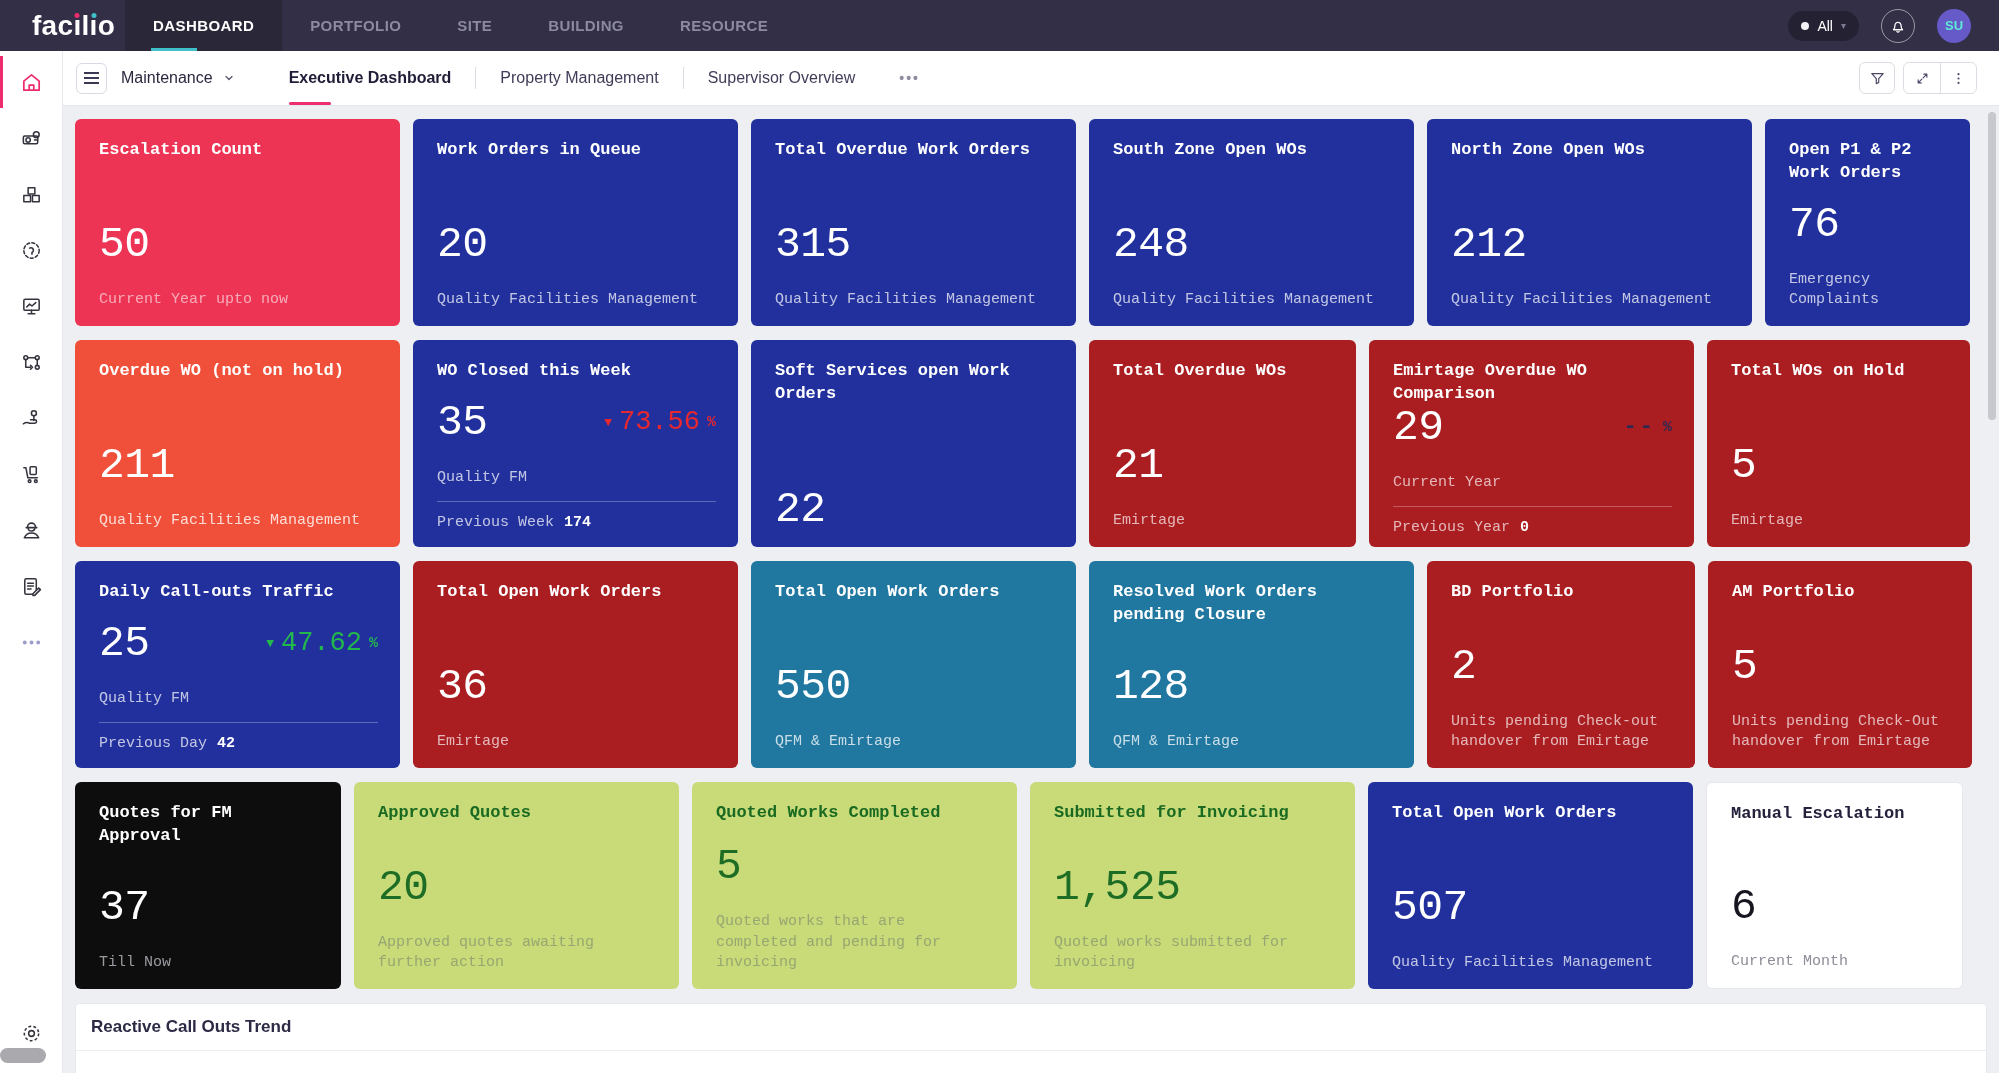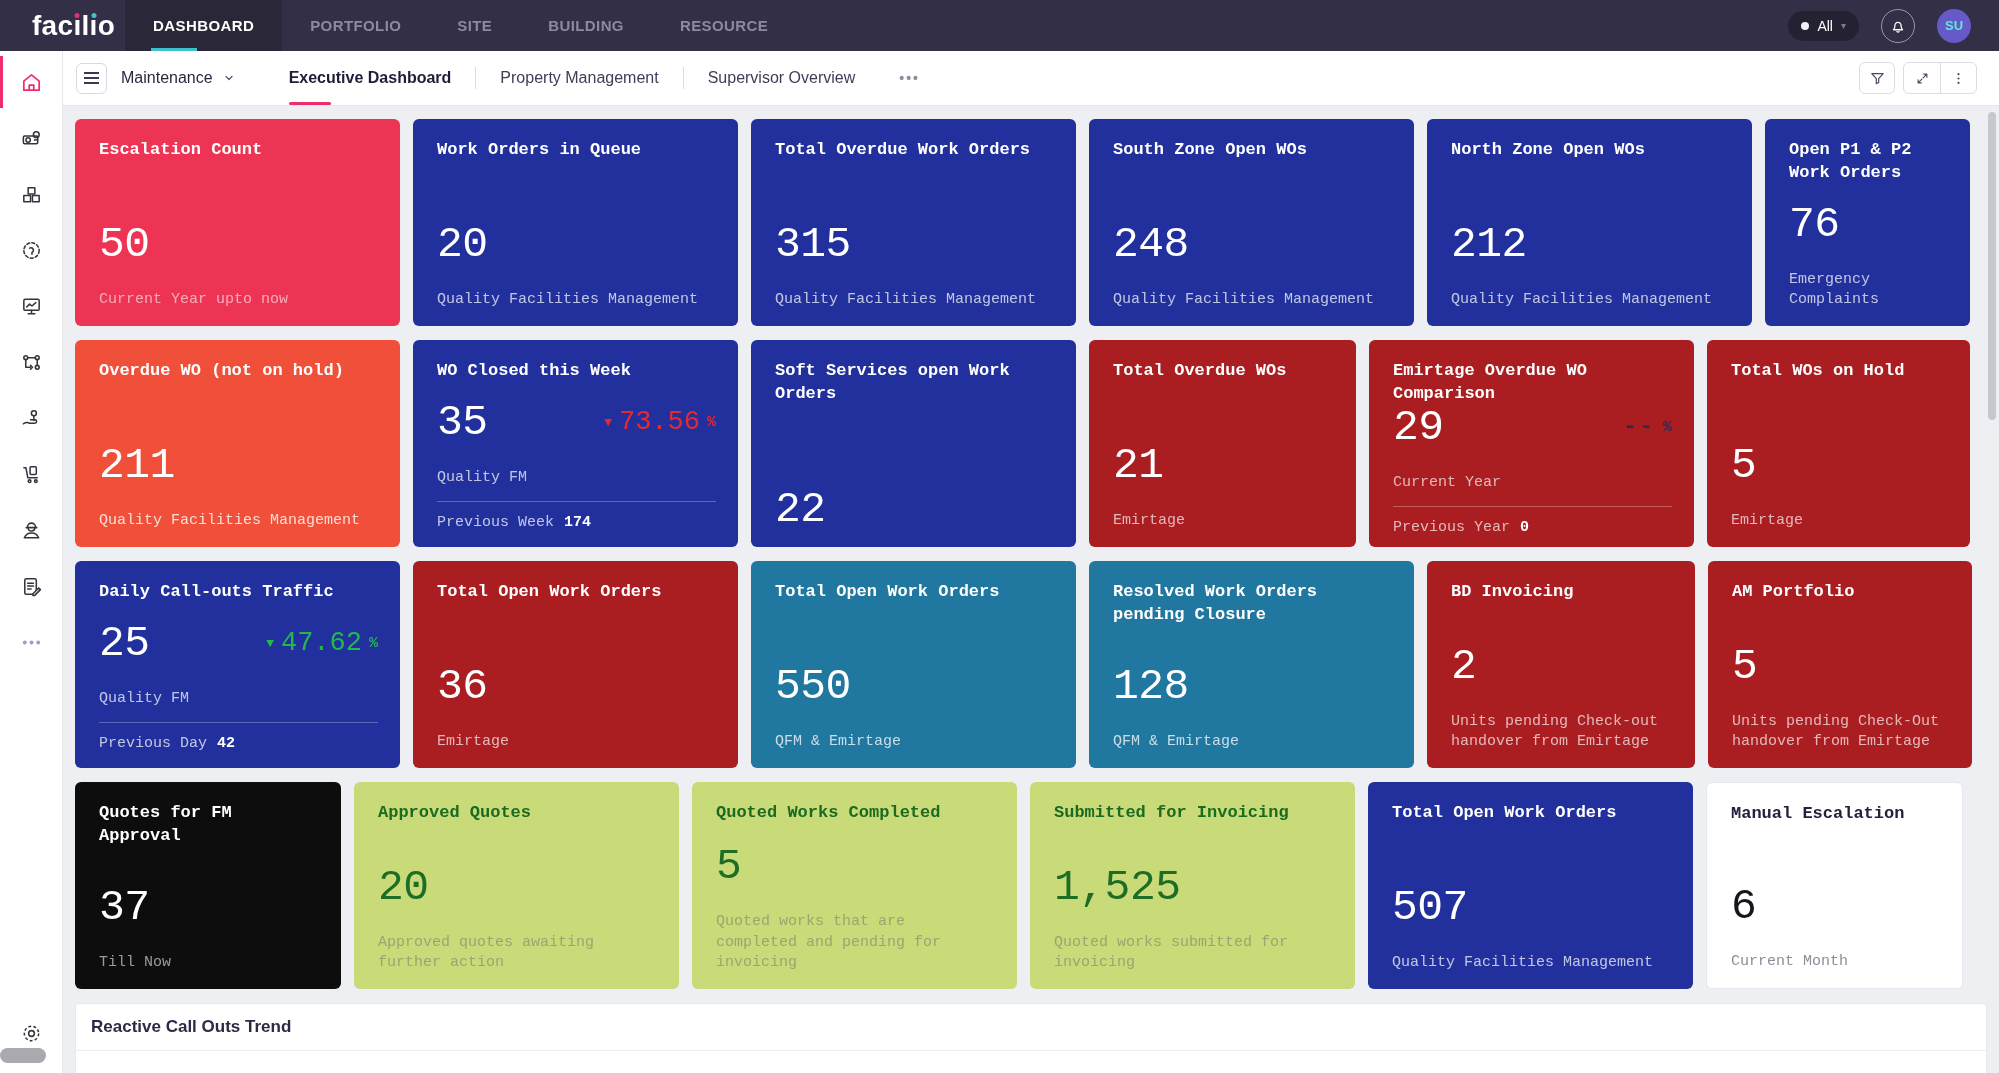--- a/index.html
+++ b/index.html
@@ -471,21 +471,21 @@
           <div class="card v-teal" style="--bg: #20779f; --title: #ffffff; --value: #ffffff; --sub: rgba(255,255,255,0.75);">
             <div class="card-title">Resolved Work Orders pending Closure</div>
             <div class="card-main">
               <div class="value-row">
                 <span class="card-value">128</span>
               </div>
               <div class="card-subtitle">QFM &amp; Emirtage</div>
             </div>
           </div>
           <div class="card v-darkred" style="--bg: #aa1d21; --title: #ffffff; --value: #ffffff; --sub: rgba(255,255,255,0.68);">
-            <div class="card-title">BD Invoicing</div>
+            <div class="card-title">BD Portfolio</div>
             <div class="card-main">
               <div class="value-row">
                 <span class="card-value">2</span>
               </div>
               <div class="card-subtitle">Units pending Check-out handover from Emirtage</div>
             </div>
           </div>
           <div class="card v-darkred" style="--bg: #aa1d21; --title: #ffffff; --value: #ffffff; --sub: rgba(255,255,255,0.68);">
             <div class="card-title">AM Portfolio</div>
             <div class="card-main">

